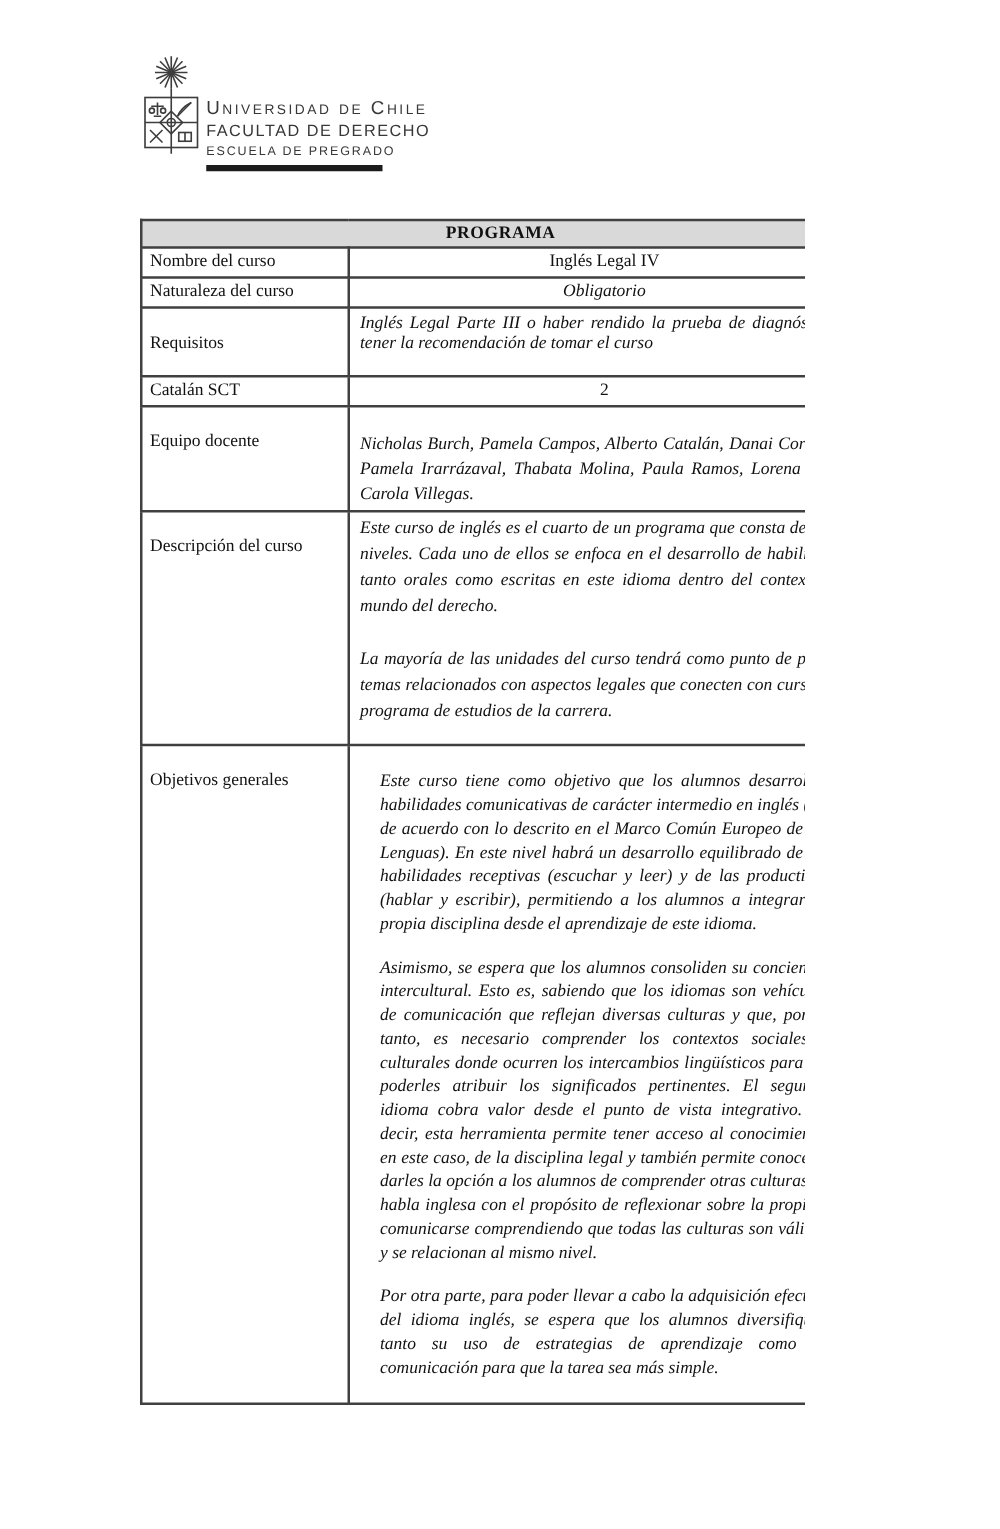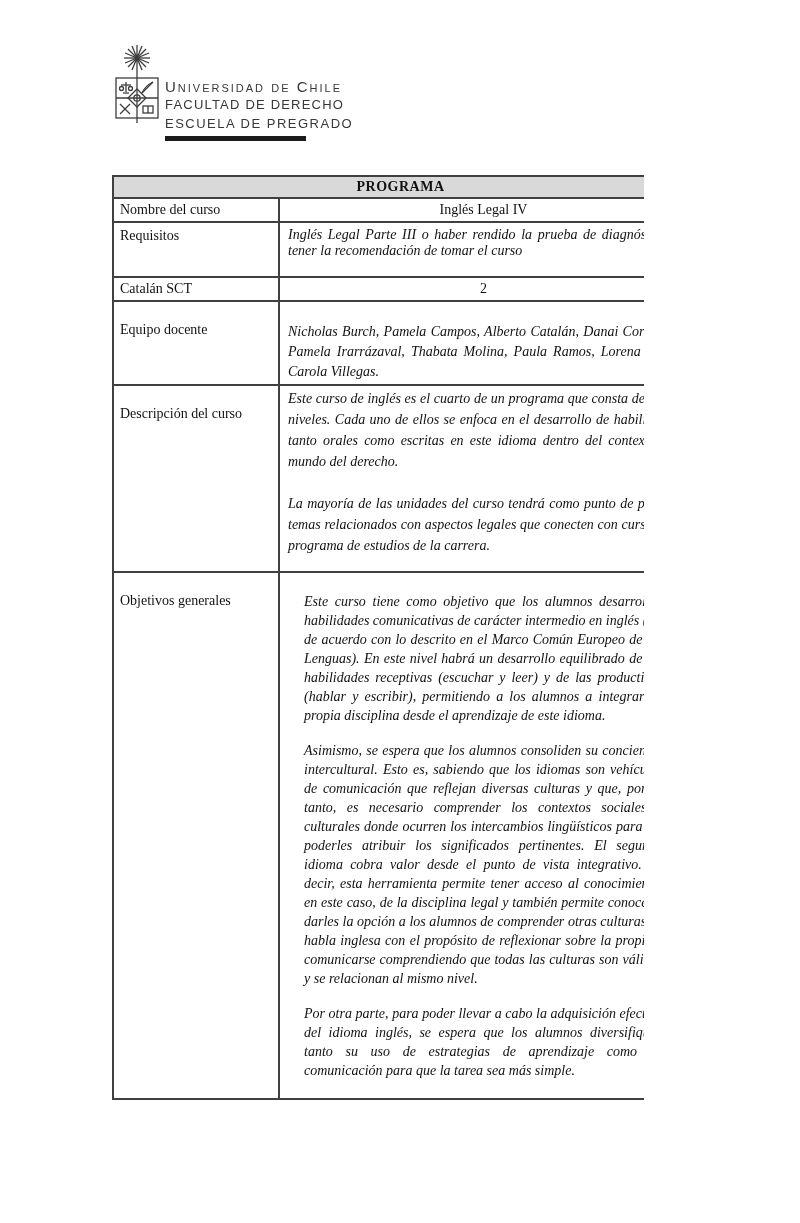--- a/index.html
+++ b/index.html
@@ -16,21 +16,21 @@
 
   
   .crest { position: absolute; left: 112px; top: 44px; }
   .lh-text {
     position: absolute; left: 165px; top: 78px;
     font-family: "Liberation Sans", "DejaVu Sans", sans-serif;
     color: #383838;
   }
   .lh-university { font-size: 15px; letter-spacing: 2px; font-variant: small-caps; white-space: nowrap; }
   .lh-faculty    { font-size: 13px; letter-spacing: 1.2px; margin-top: 2px; white-space: nowrap; }
-  .lh-school     { font-size: 13px; letter-spacing: 1.5px; margin-top: 4px; white-space: nowrap; }
+  .lh-school     { font-size: 10px; letter-spacing: 1.5px; margin-top: 4px; white-space: nowrap; }
   .lh-rule       { width: 141px; height: 5px; background: #1c1c1c; margin-top: 5px; }
 
   
   table.program {
     position: absolute; left: 112px; top: 175px;
     width: 577px;
     border-collapse: collapse;
     table-layout: fixed;
   }
   table.program td {
@@ -44,21 +44,21 @@
     background: #d9d9d9;
     text-align: center;
     font-weight: bold;
     font-size: 15px;
     letter-spacing: 0.5px;
     height: 17px;
     padding: 0 0 1px 0;
   }
   td.lbl { padding: 1px 4px 0 6px; font-size: 15px; }
   td.lbl.pad-top { padding-top: 18px; }
-  td.lbl.pad-sm  { padding-top: 3px; }
+  td.lbl.pad-sm  { padding-top: 18px; }
   td.val {
     padding: 1px 8px 2px 8px;
     font-style: italic;
     text-align: justify;
   }
   td.val.center { text-align: center; }
   td.val.roman  { font-style: normal; margin-left: 12px; }
   tr.r-nombre td     { height: 18px; }
   tr.r-naturaleza td { height: 17px; }
   tr.r-requisitos td { height: 55px; }
@@ -142,20 +142,24 @@
         <col>
       </colgroup>
     <tbody>
         <tr>
       <td class="thead" colspan="2">PROGRAMA</td>
     </tr>
     <tr class="r-nombre">
       <td class="lbl">Nombre del curso</td>
       <td class="val center roman">Inglés Legal IV</td>
     </tr>
+    <tr class="r-naturaleza">
+      <td class="lbl">Naturaleza del curso</td>
+      <td class="val center">Obligatorio</td>
+    </tr>
     <tr class="r-requisitos">
       <td class="lbl pad-sm">Requisitos</td>
       <td class="val req">Inglés Legal Parte III o haber rendido la prueba de diagnóstico y tener la recomendación de tomar el curso</td>
     </tr>
     <tr class="r-creditos">
       <td class="lbl">Catalán SCT</td>
       <td class="val center roman">2</td>
     </tr>
     <tr class="r-equipo">
       <td class="lbl pad-top">Equipo docente</td>

